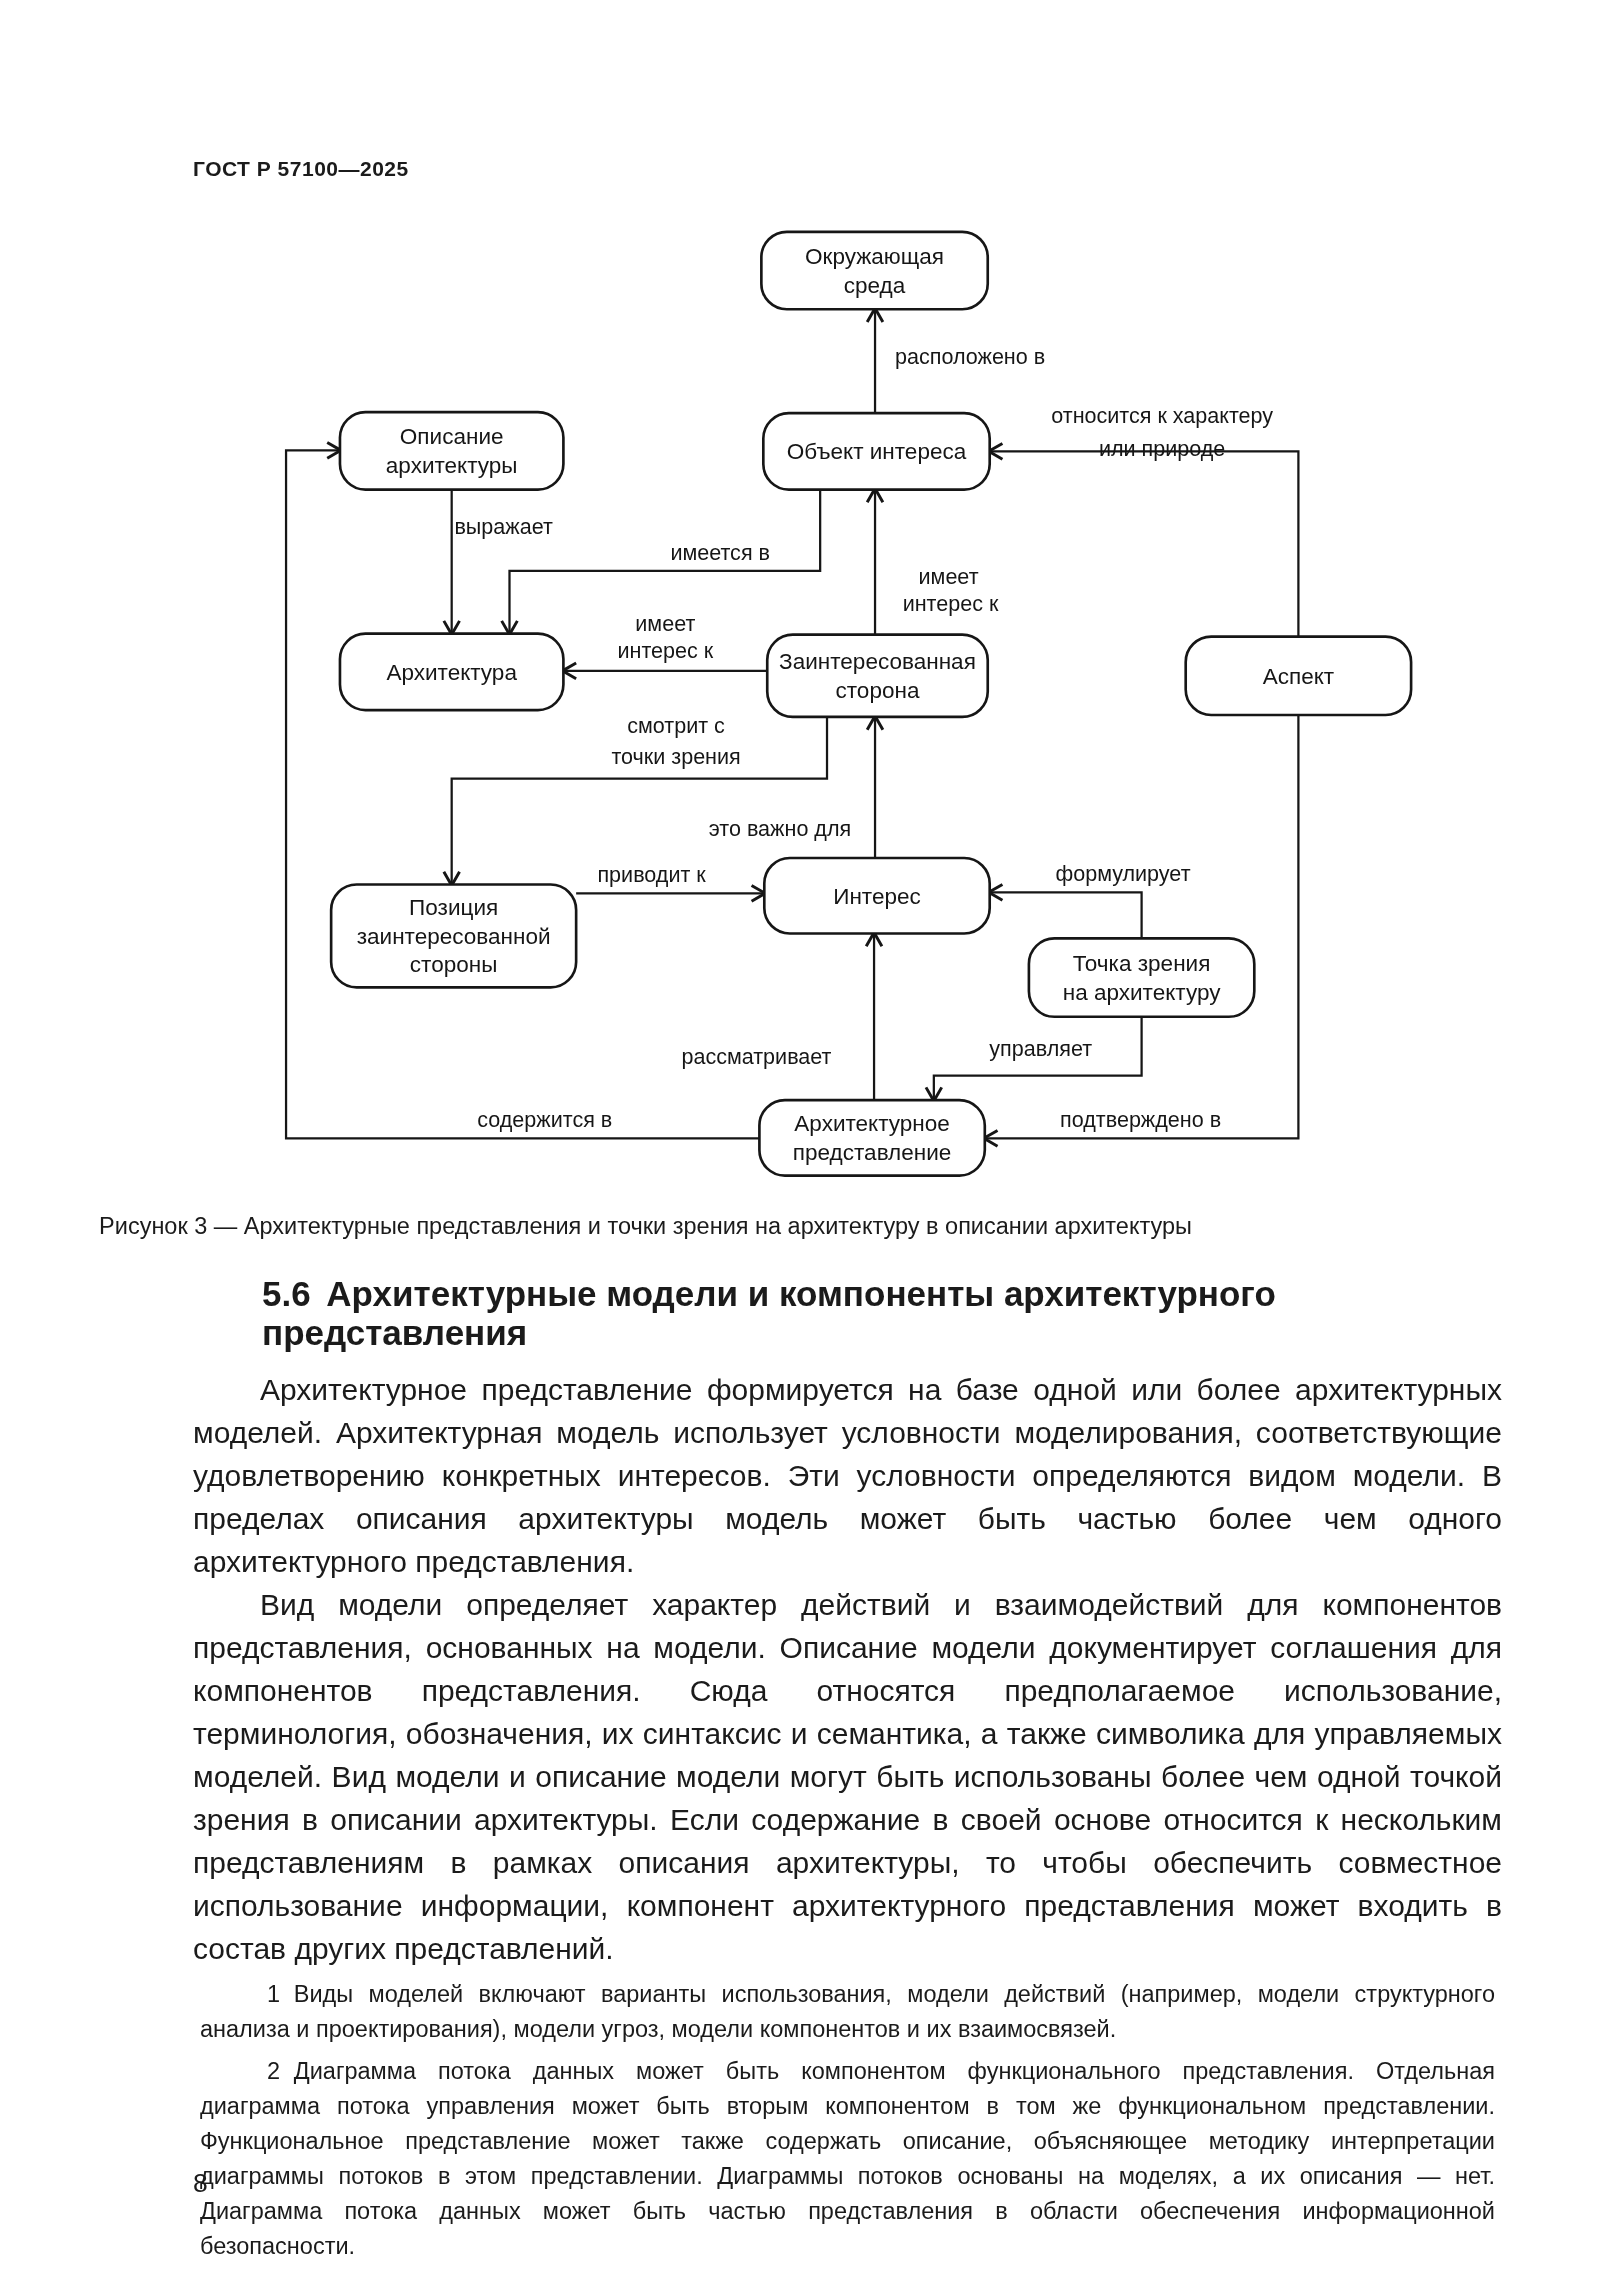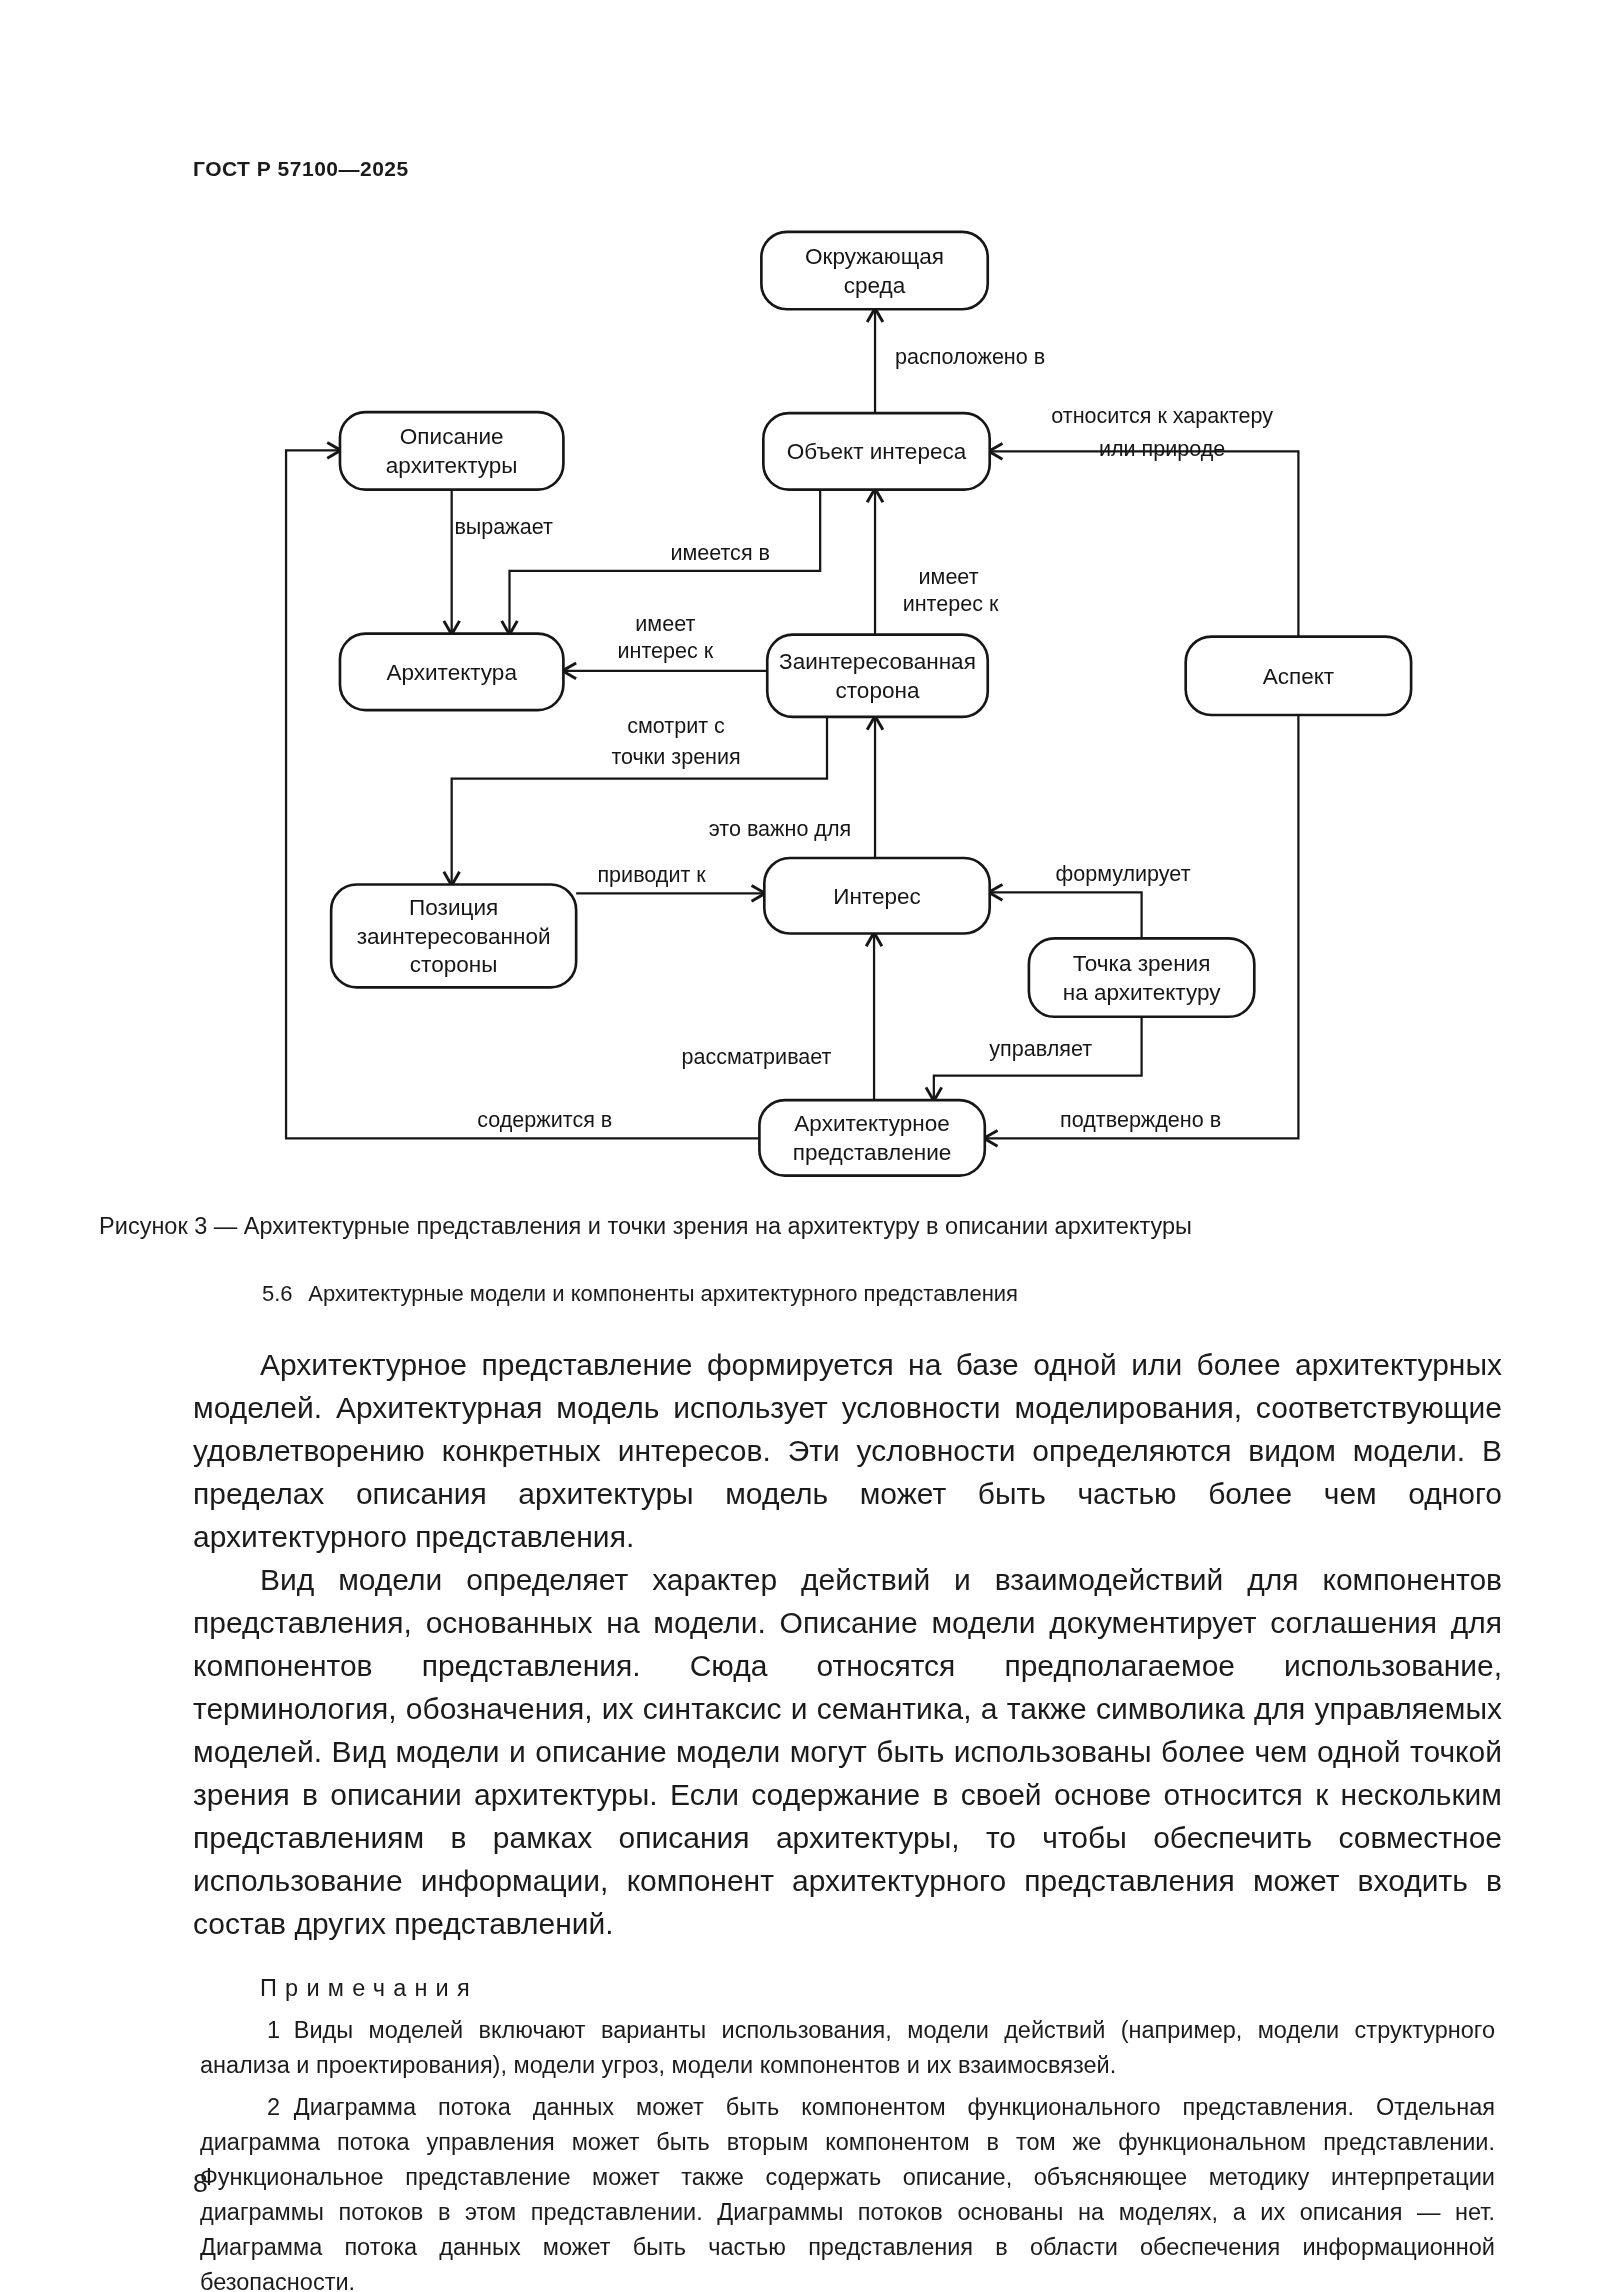--- a/index.html
+++ b/index.html
@@ -20,22 +20,22 @@
   .node-label{font-size:23px;fill:#161616;}
   .edge-label{font-size:22px;fill:#161616;text-anchor:middle;}
   .figure-caption{
     position:absolute;left:0;top:1213px;width:1291px;
     text-align:center;font-size:23.5px;
   }
   .content{
     position:absolute;left:193px;top:1274px;width:1309px;
   }
   .section-heading{
-    margin:0 0 30px 0;padding-left:69px;
-    font-size:22px;font-weight:normal;line-height:39px;
+    margin:0 0 16px 0;padding-left:69px;
+    font-size:35px;font-weight:bold;line-height:39px;
   }
   .sec-num{margin-right:15.7px;}
   .body-p{
     margin:0;font-size:30px;line-height:43px;
     text-indent:67px;text-align:justify;
   }
   .notes-title{
     margin:25.5px 0 5.9px 0;padding-left:67px;
     font-size:23.5px;letter-spacing:0.35em;line-height:35px;
   }
@@ -166,20 +166,19 @@
 </svg>
 
 <div class="figure-caption">Рисунок 3 — Архитектурные представления и точки зрения на архитектуру в описании архитектуры</div>
 
 <div class="content">
   <h2 class="section-heading"><span class="sec-num">5.6</span><span>Архитектурные модели и компоненты архитектурного представления</span></h2>
 
   <p class="body-p">Архитектурное представление формируется на базе одной или более архитектурных моделей. Архитектурная модель использует условности моделирования, соответствующие удовлетворению конкретных интересов. Эти условности определяются видом модели. В пределах описания архитектуры модель может быть частью более чем одного архитектурного представления.</p>
   <p class="body-p">Вид модели определяет характер действий и взаимодействий для компонентов представления, основанных на модели. Описание модели документирует соглашения для компонентов представления. Сюда относятся предполагаемое использование, терминология, обозначения, их синтаксис и семантика, а также символика для управляемых моделей. Вид модели и описание модели могут быть использованы более чем одной точкой зрения в описании архитектуры. Если содержание в своей основе относится к нескольким представлениям в рамках описания архитектуры, то чтобы обеспечить совместное использование информации, компонент архитектурного представления может входить в состав других представлений.</p>
 
-  <div class="notes-title">Примечания</div>
 
   <p class="note"><span class="note-num">1</span><span>Виды моделей включают варианты использования, модели действий (например, модели структурного анализа и проектирования), модели угроз, модели компонентов и их взаимосвязей.</span></p>
   <p class="note"><span class="note-num">2</span><span>Диаграмма потока данных может быть компонентом функционального представления. Отдельная диаграмма потока управления может быть вторым компонентом в том же функциональном представлении. Функциональное представление может также содержать описание, объясняющее методику интерпретации диаграммы потоков в этом представлении. Диаграммы потоков основаны на моделях, а их описания — нет. Диаграмма потока данных может быть частью представления в области обеспечения информационной безопасности.</span></p>
 </div>
 
 <div class="page-number">8</div>
 
 
 </body></html>

